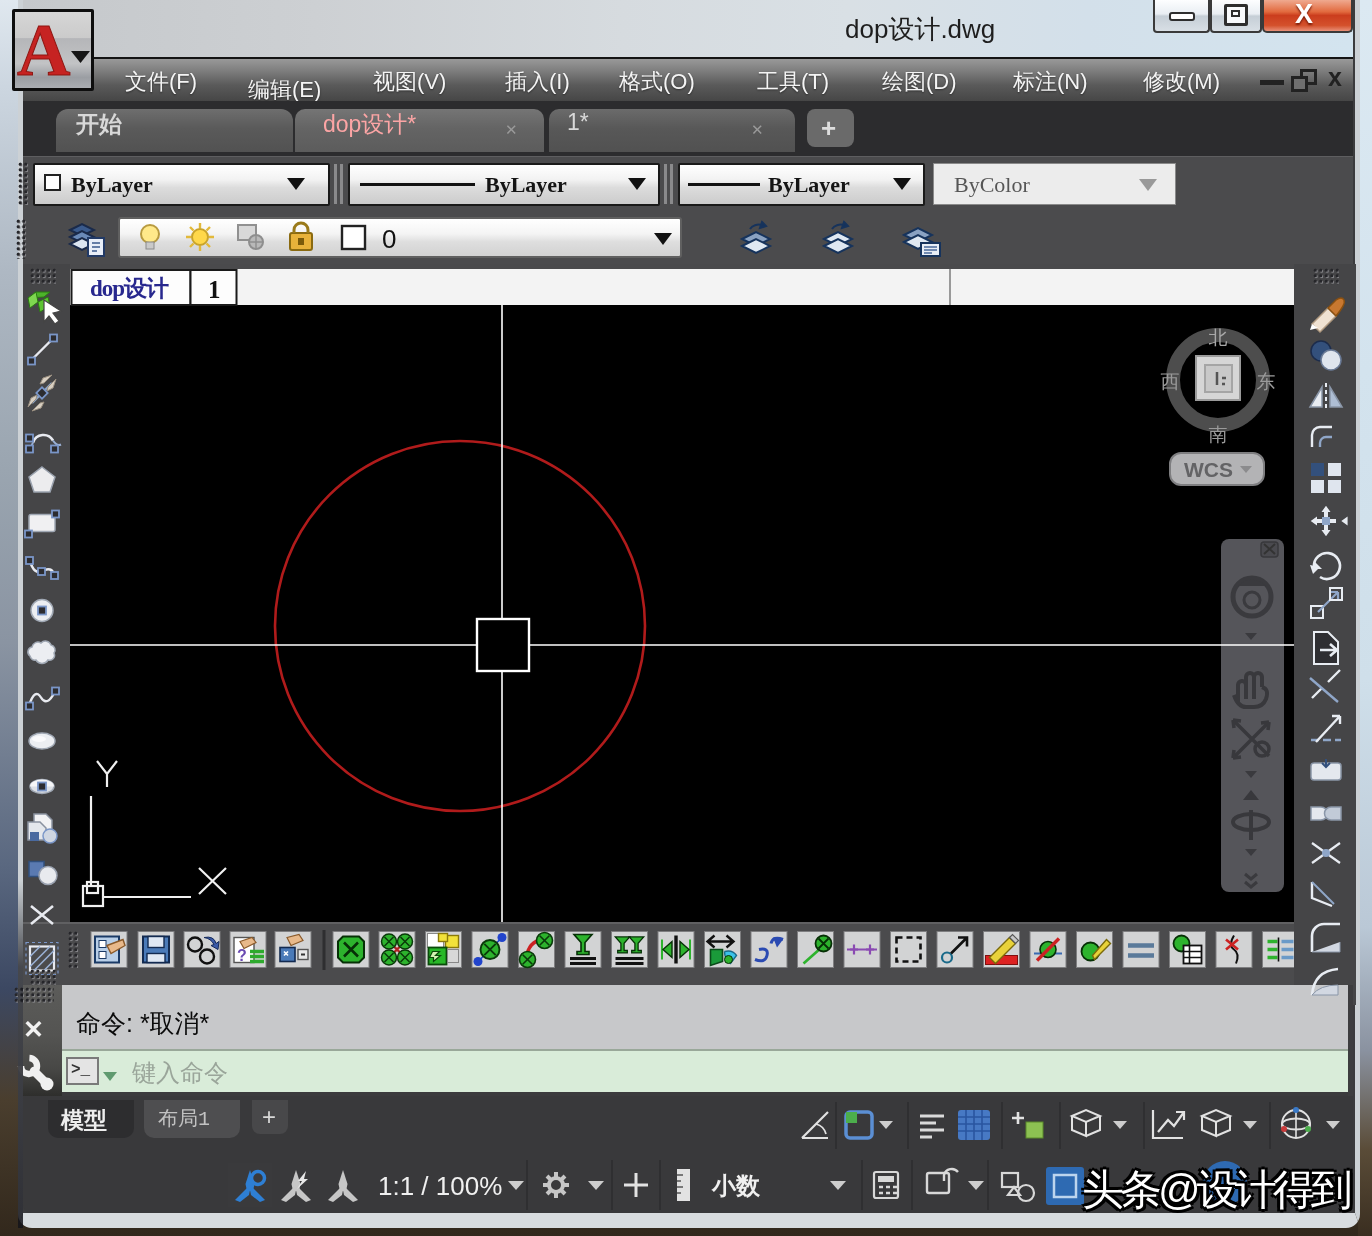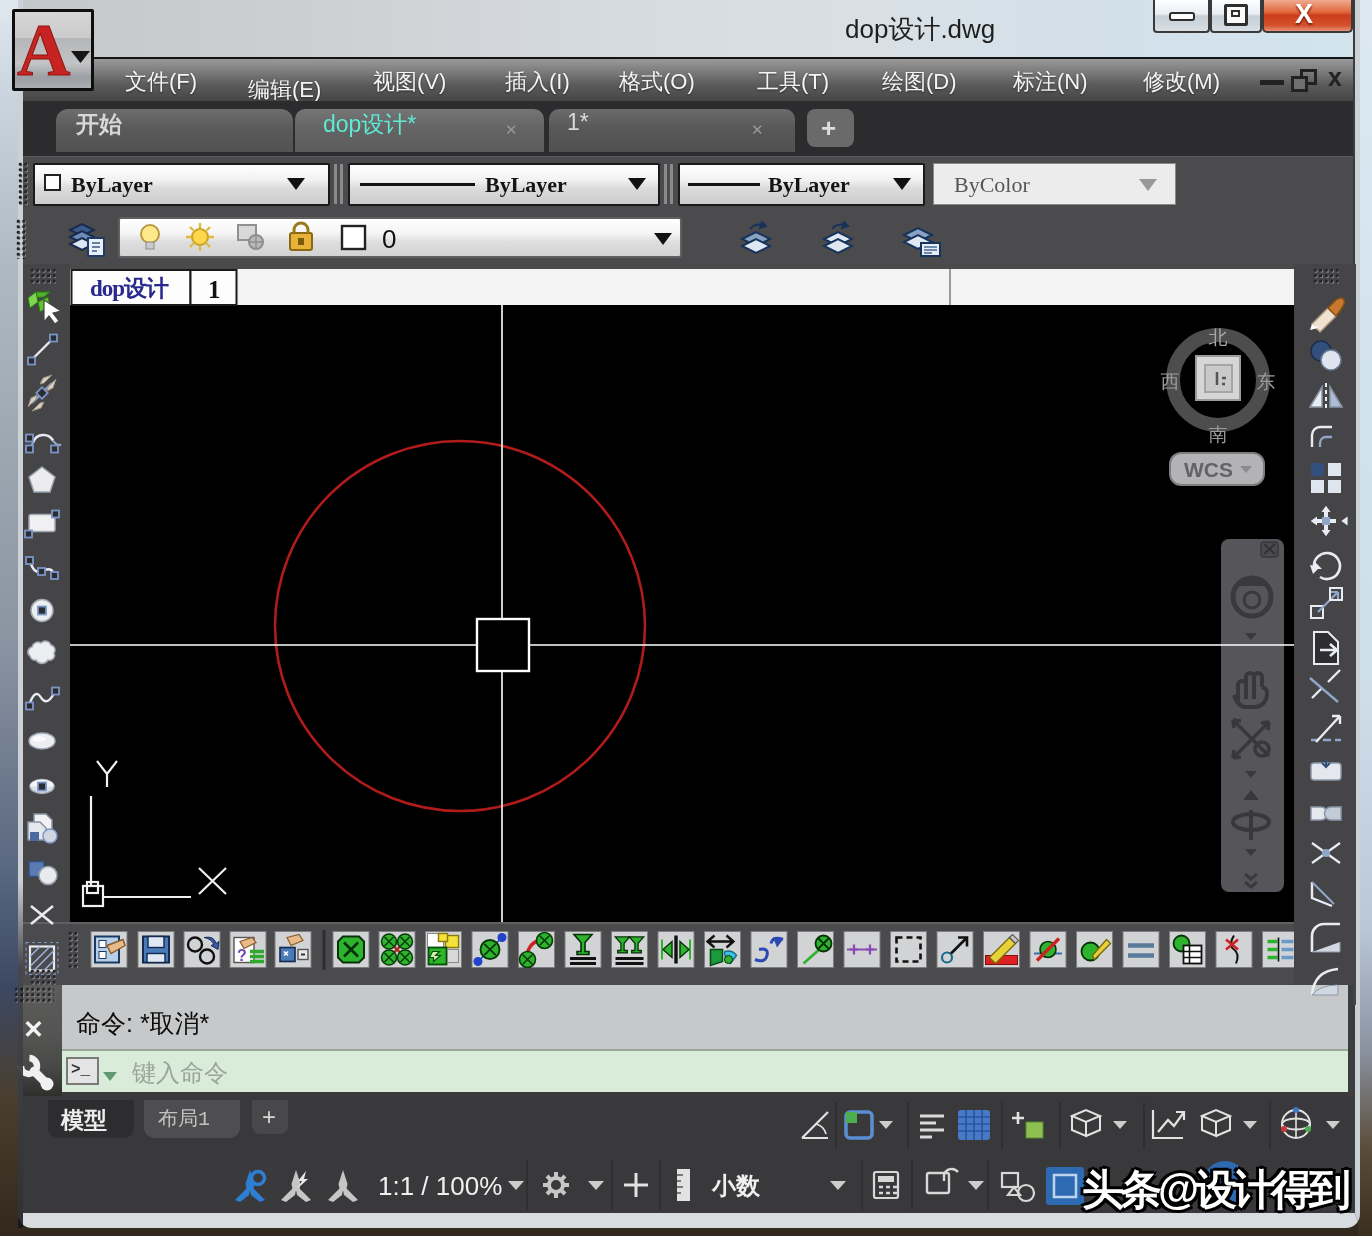--- a/index.html
+++ b/index.html
@@ -60,21 +60,21 @@
 
 #cmdstrip { position:absolute; left:23px; top:985px; width:39px; height:111px; background:linear-gradient(180deg,#5c5c5a 0%,#545452 45%,#484846 75%,#2e2e2c 100%); }
 #cmdgray { position:absolute; left:62px; top:985px; width:1286px; height:64px; background:#c7c8ca; }
 #cmdgreen { position:absolute; left:62px; top:1049px; width:1286px; height:43px; background:#d9ecd9; border-top:2px solid #99a899; }
 #cmdright { position:absolute; left:1348px; top:985px; width:5px; height:111px; background:#3d3d3f; }
 
 
 #botrow1 { position:absolute; left:23px; top:1096px; width:1330px; height:59px; background:#39393b; }
 #botrow2 { position:absolute; left:23px; top:1155px; width:1330px; height:58px; background:#39393b; border-radius:0 0 8px 8px; }
 
-#wm { position:absolute; left:1082px; top:1162px; font-size:42px; font-weight:bold; color:#fff; z-index:90; letter-spacing:-4px; white-space:nowrap;
+#wm { position:absolute; left:1082px; top:1162px; font-size:42px; font-weight:normal; color:#fff; z-index:90; letter-spacing:-4px; white-space:nowrap;
   text-shadow:-3px -2px 0 #000, 3px -2px 0 #000, -3px 2px 0 #000, 3px 2px 0 #000, 0 3px 0 #000, 0 -3px 0 #000; }
 </style>
 </head>
 <body>
 <div id="root">
  <div class="abs" style="left:1358px;top:0;width:14px;height:1236px;background:linear-gradient(180deg,#dce9f2 0%,#d3e3ee 30%,#cfdfea 55%,#bac8d6 75%,#8a92a0 85%,#5a4c38 93%,#3a2e20 100%);"></div>
  <div id="winframe"></div>
  <div class="abs" style="left:18px;top:880px;width:5px;height:348px;background:linear-gradient(180deg,rgba(30,32,40,0),rgba(25,26,32,0.75) 25%,rgba(20,20,26,0.85));z-index:40;"></div>
  <div id="titlebar">
    <span class="t2">dop设计.dwg</span>
@@ -102,21 +102,21 @@
    <span class="mi" style="left:1120px;">修改(M)</span>
    <span class="abs" style="left:1237px;top:21px;width:24px;height:5px;background:#222;"></span>
    <div class="abs" style="left:1277px;top:10px;width:17px;height:16px;border:3px solid #222;"></div>
    <div class="abs" style="left:1268px;top:17px;width:17px;height:16px;border:3px solid #222;background:#6f6f6f;"></div>
    <span class="abs" style="left:1305px;top:4px;font-size:25px;font-weight:bold;color:#222;">x</span>
  </div>
  <div id="tabrow">
    <div class="ftab" style="left:33px;width:237px;background:linear-gradient(180deg,#6e6e6e,#5a5a5a 45%,#525252);border-radius:12px 12px 0 0;"></div>
    <span class="ftx" style="left:53px;font-weight:bold;">开始</span>
    <div class="ftab" style="left:272px;width:249px;background:linear-gradient(180deg,#757575,#646464 45%,#5c5c5c);border-radius:10px 10px 0 0;"></div>
-   <span class="ftx" style="left:300px;color:#5eead4;">dop设计*</span>
+   <span class="ftx" style="left:300px;color:#fca5a5;">dop设计*</span>
    <span class="abs" style="left:482px;top:20px;font-size:15px;color:#9a9a9a;">✕</span>
    <div class="ftab" style="left:526px;width:246px;background:linear-gradient(180deg,#6b6b6b,#585858 45%,#515151);border-radius:10px 10px 0 0;"></div>
    <span class="ftx" style="left:544px;">1*</span>
    <span class="abs" style="left:728px;top:20px;font-size:15px;color:#9a9a9a;">✕</span>
    <div class="ftab" style="left:784px;width:47px;height:38px;background:#6a6a6a;border-radius:8px;"></div>
    <span class="abs" style="left:798px;top:12px;font-size:26px;color:#ddd;font-weight:bold;">+</span>
  </div>
  <div id="proprow"></div>
  <div class="grip" style="left:18px;top:162px;height:43px;"></div>
  <div class="abs" style="left:334px;top:164px;width:3px;height:40px;background:#8a8a8c;z-index:5;"></div>

